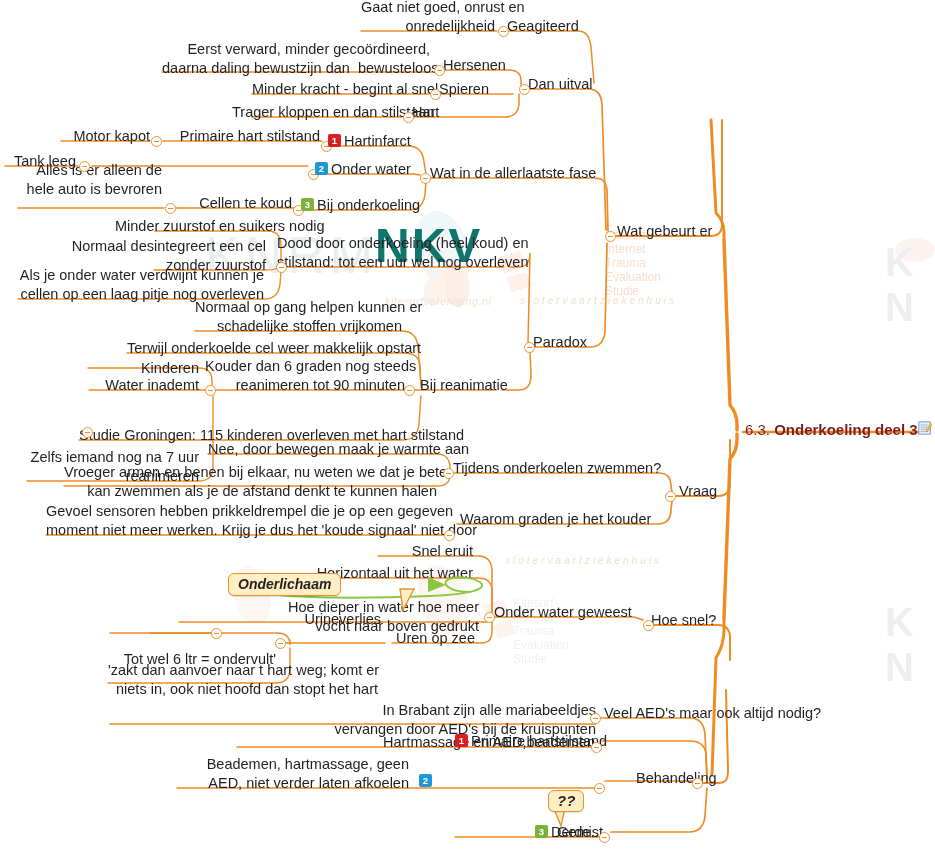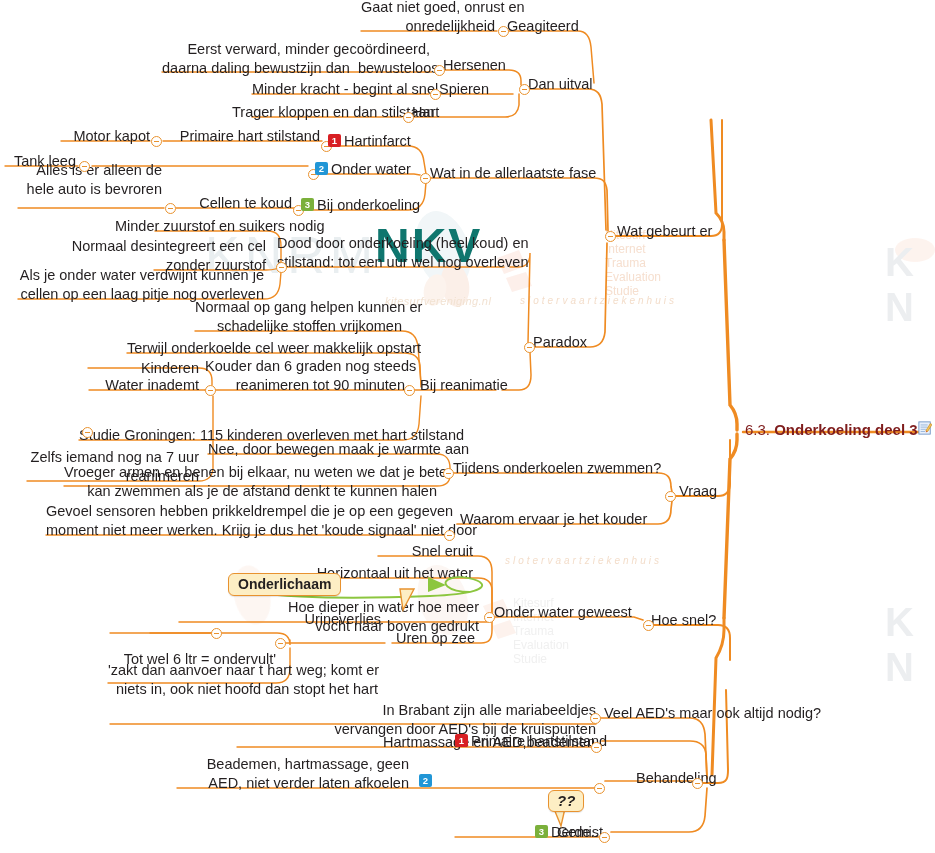--- a/index.html
+++ b/index.html
@@ -40,21 +40,21 @@
   .badge{position:absolute;z-index:6;width:13px;height:13px;border-radius:2px;
          font-size:9.5px;line-height:13px;text-align:center;color:#ffffff;
          font-weight:bold;font-family:"Liberation Sans",sans-serif;}
   .badge.b1{background:#d81f23;}
   .badge.b2{background:#2196d6;}
   .badge.b3{background:#7bb03b;}
 
   
   .callout{position:absolute;z-index:7;background:#fdeec4;border:1.4px solid #e8922f;
            border-radius:6px;padding:2px 9px 3px 9px;font-size:14px;
-           font-weight:bold;color:#231f20;white-space:nowrap;
+           font-style:italic;font-weight:bold;color:#231f20;white-space:nowrap;
            box-shadow:0 1px 1px rgba(0,0,0,.10);}
   .callout.q{font-size:15px;font-style:italic;font-weight:bold;padding:1px 8px 2px 8px;}
   .tail{position:absolute;z-index:6;}
 
   
   .note-ico{position:absolute;z-index:6;width:14px;height:14px;}
 </style>
 </head>
 <body>
 
@@ -311,21 +311,21 @@
   <div class="topic r" style="left:205px;top:357px;width:200px">Kouder dan 6 graden nog steeds
 reanimeren tot 90 minuten</div>
   <div class="topic r" style="left:79px;top:426px;width:324px">Studie Groningen: 115 kinderen overleven met hart stilstand</div>
 
   <div class="topic r" style="left:88px;top:359px;width:111px">Kinderen</div>
   <div class="topic r" style="left:89px;top:376px;width:110px">Water inademt</div>
   <div class="topic r" style="left:27px;top:448px;width:172px">Zelfs iemand nog na 7 uur
 reanimeren</div>
 
   <div class="topic" style="left:453px;top:459px">Tijdens onderkoelen zwemmen?</div>
-  <div class="topic" style="left:460px;top:510px">Waarom ervaar je het kouder</div>
+  <div class="topic" style="left:460px;top:510px">Waarom graden je het kouder</div>
 
   <div class="topic r" style="left:208px;top:440px;width:229px">Nee, door bewegen maak je warmte aan</div>
   <div class="topic r" style="left:64px;top:463px;width:373px">Vroeger armen en benen bij elkaar, nu weten we dat je beter
 kan zwemmen als je de afstand denkt te kunnen halen</div>
   <div class="topic r" style="left:46px;top:502px;width:405px">Gevoel sensoren hebben prikkeldrempel die je op een gegeven
 moment niet meer werken. Krijg je dus het 'koude signaal' niet door</div>
 
   <div class="topic" style="left:494px;top:603px">Onder water geweest</div>
   <div class="topic r" style="left:378px;top:542px;width:95px">Snel eruit</div>
   <div class="topic r" style="left:290px;top:564px;width:183px">Horizontaal uit het water</div>

